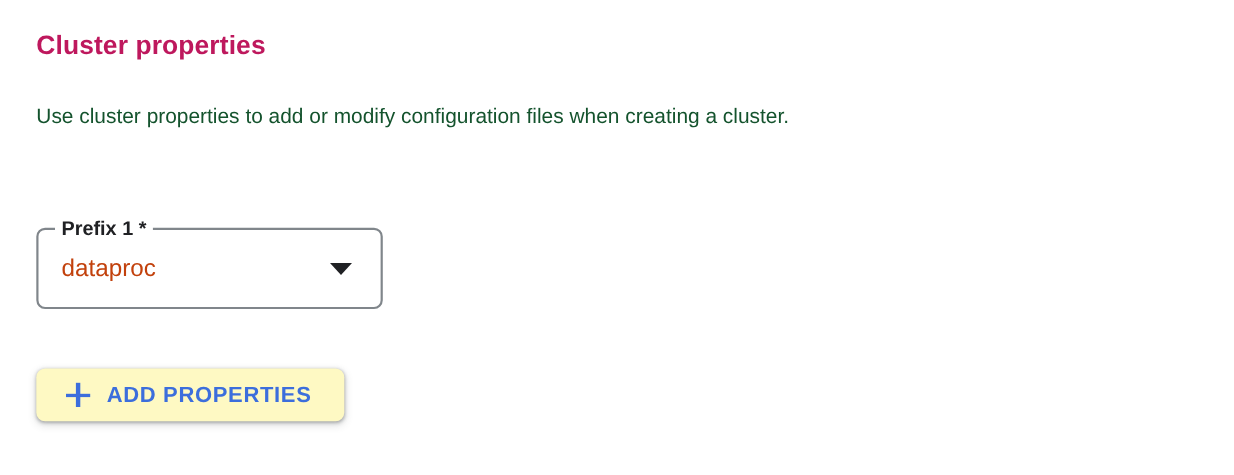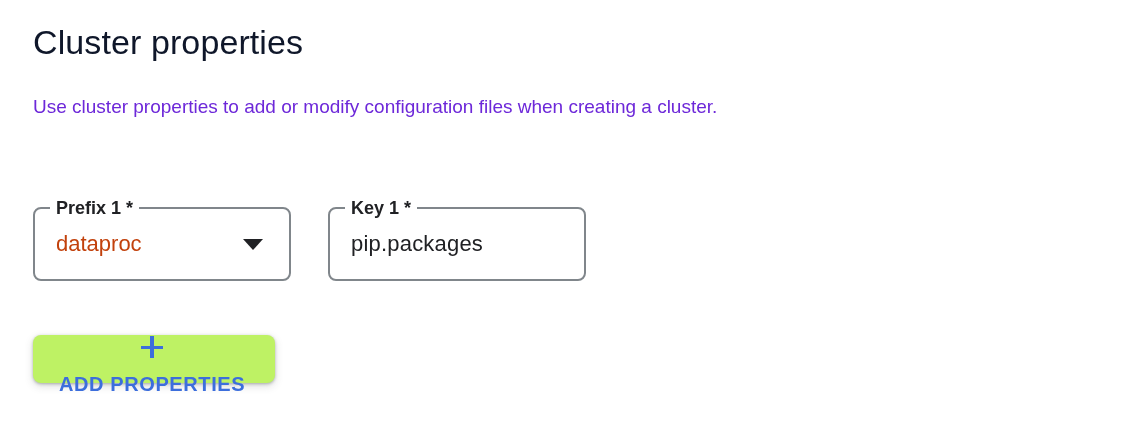--- a/index.html
+++ b/index.html
@@ -8,40 +8,40 @@
     background: #ffffff;
     font-family: "Liberation Sans", sans-serif;
     overflow: hidden;
   }
   .page {
     width: 1122px; height: 432px;
     padding: 22px 0 0 33px;
     position: relative;
   }
   .page-title {
-    font-size: 34px;
-    font-weight: 400;
+    font-size: 24px;
+    font-weight: 700;
     line-height: 40px;
-    color: #0f172a;
+    color: #be185d;
     letter-spacing: 0.1px;
   }
   .page-description {
     margin-top: 32px;
     font-size: 19px;
     line-height: 26px;
-    color: #6d28d9;
+    color: #14532d;
   }
   .fields-row {
     margin-top: 87px;
     display: flex;
     gap: 37px;
   }
   .field {
     position: relative;
-    width: 258px;
+    width: 315px;
     height: 74px;
     border: 2px solid #80868b;
     border-radius: 8px;
     background: #ffffff;
   }
   .field-label {
     position: absolute;
     top: -12px;
     left: 15px;
     background: #ffffff;
@@ -86,27 +86,26 @@
     color: #202124;
     letter-spacing: 0.2px;
   }
   .add-btn {
     margin-top: 54px;
     height: 48px;
     display: inline-flex;
     align-items: center;
     gap: 14px;
     padding: 0 30px 0 26px;
-    background: #bef264;
+    background: #fef9c3;
     border: none;
     border-radius: 8px;
     box-shadow: 0 1px 3px rgba(60,64,67,0.35), 0 3px 8px rgba(60,64,67,0.18);
     cursor: pointer;
     font-family: "Liberation Sans", sans-serif;
-    flex-direction: column;
   }
   .plus-icon {
     position: relative;
     width: 24px; height: 24px;
     flex: none;
   }
   .plus-icon::before, .plus-icon::after {
     content: "";
     position: absolute;
     background: #3c6edc;
@@ -137,24 +136,20 @@
   <div class="fields-row">
 
     <div class="field">
       <span class="field-label">Prefix 1 *</span>
       <div class="select-box" role="combobox">
         <span class="select-value">dataproc</span>
         <span class="caret-down"></span>
       </div>
     </div>
 
-    <div class="field">
-      <span class="field-label">Key 1 *</span>
-      <input class="text-input" type="text" value="pip.packages" style="">
-    </div>
 
 
   </div>
 
   <button class="add-btn">
     <span class="plus-icon"></span>
     <span class="add-btn-label">ADD PROPERTIES</span>
   </button>
 
 </div>

